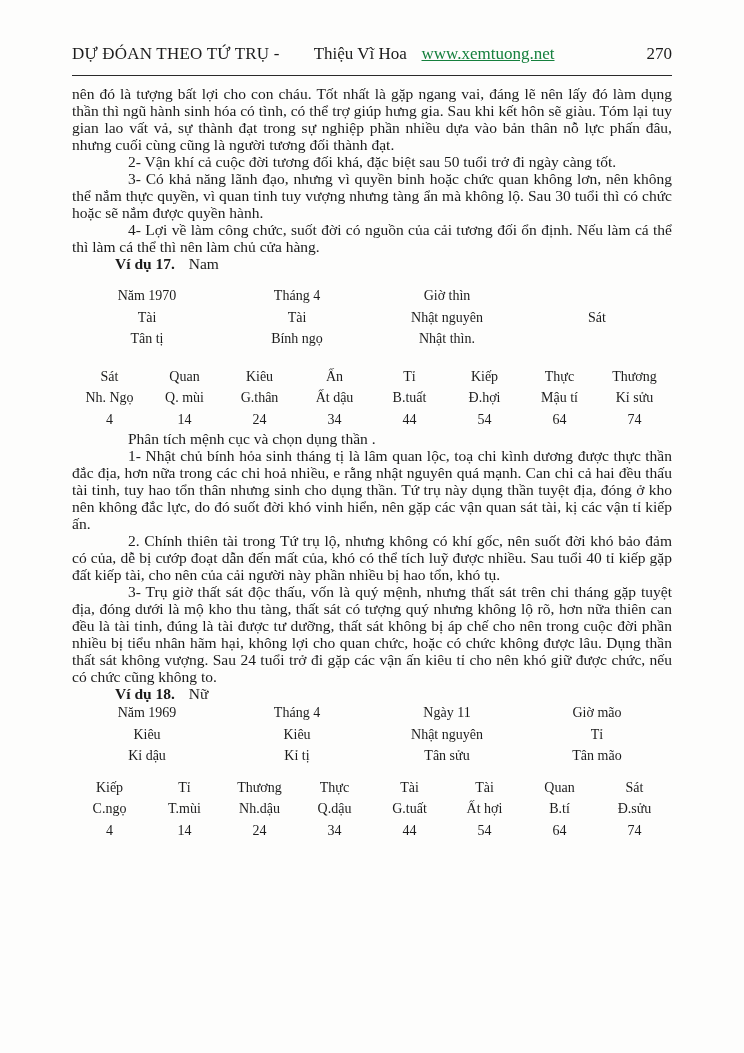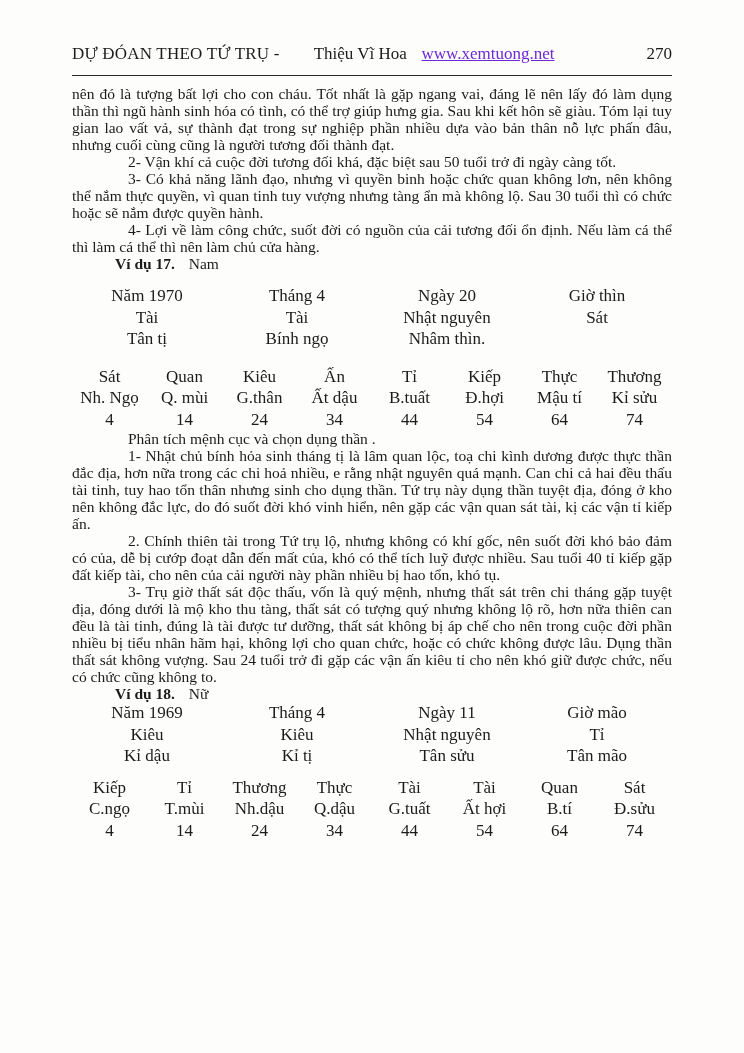--- a/index.html
+++ b/index.html
@@ -16,21 +16,21 @@
     overflow: hidden;
   }
   .page-header {
     display: flex;
     align-items: baseline;
     font-size: 17px;
     white-space: nowrap;
   }
   .page-header .book-title { letter-spacing: 0.2px; }
   .page-header .author { margin-left: 34px; font-family: Liberation Serif, serif; }
-  .page-header .website { margin-left: auto; text-decoration: underline; color: #6d28d9; }
+  .page-header .website { margin-left: auto; text-decoration: underline; color: #15803d; }
   .page-header .page-number { margin-left: 92px; }
   .header-rule {
     border: none;
     border-top: 1.6px solid #2a2a2a;
     margin: 11px 0 9px 0;
   }
   .body-text p {
     margin: 0;
     font-size: 15.5px;
     line-height: 17px;
@@ -41,21 +41,21 @@
     margin: 0;
     font-size: 15.5px;
     line-height: 21.5px;
     text-indent: 43px;
   }
   .example-title .vd-label { font-weight: bold; }
   .example-title .vd-gender { margin-left: 10px; }
   .grid4, .grid8 {
     display: grid;
     text-align: center;
-    font-size: 17px;
+    font-size: 14px;
     line-height: 21.5px;
   }
   .grid4 { grid-template-columns: repeat(4, 1fr); }
   .grid8 { grid-template-columns: repeat(8, 1fr); }
   .pillar-table { margin-top: 13px; }
   .luck-table { margin-top: 16px; }
   .pillar-table.tight { margin-top: 0; }
   .luck-table.tight { margin-top: 10px; }
   .section-heading {
     margin: 20px 0 0 0;
@@ -88,33 +88,32 @@
 
     <p class="example-title">
       <span class="vd-label">Ví dụ 17.</span>
       <span class="vd-gender">Nam</span>
     </p>
 
     <div class="pillar-table">
       <div class="grid4">
           <span>Năm 1970</span>
           <span>Tháng 4</span>
-          <span>Ngày 20</span>
           <span>Giờ thìn</span>
         </div>
       <div class="grid4">
           <span>Tài</span>
           <span>Tài</span>
           <span>Nhật nguyên</span>
           <span>Sát</span>
         </div>
       <div class="grid4">
           <span>Tân tị</span>
           <span>Bính ngọ</span>
-          <span>Nhâm thìn.</span>
+          <span>Nhật thìn.</span>
         </div>
     </div>
 
     <div class="luck-table">
       <div class="grid8">
           <span>Sát</span>
           <span>Quan</span>
           <span>Kiêu</span>
           <span>Ấn</span>
           <span>Tỉ</span>

